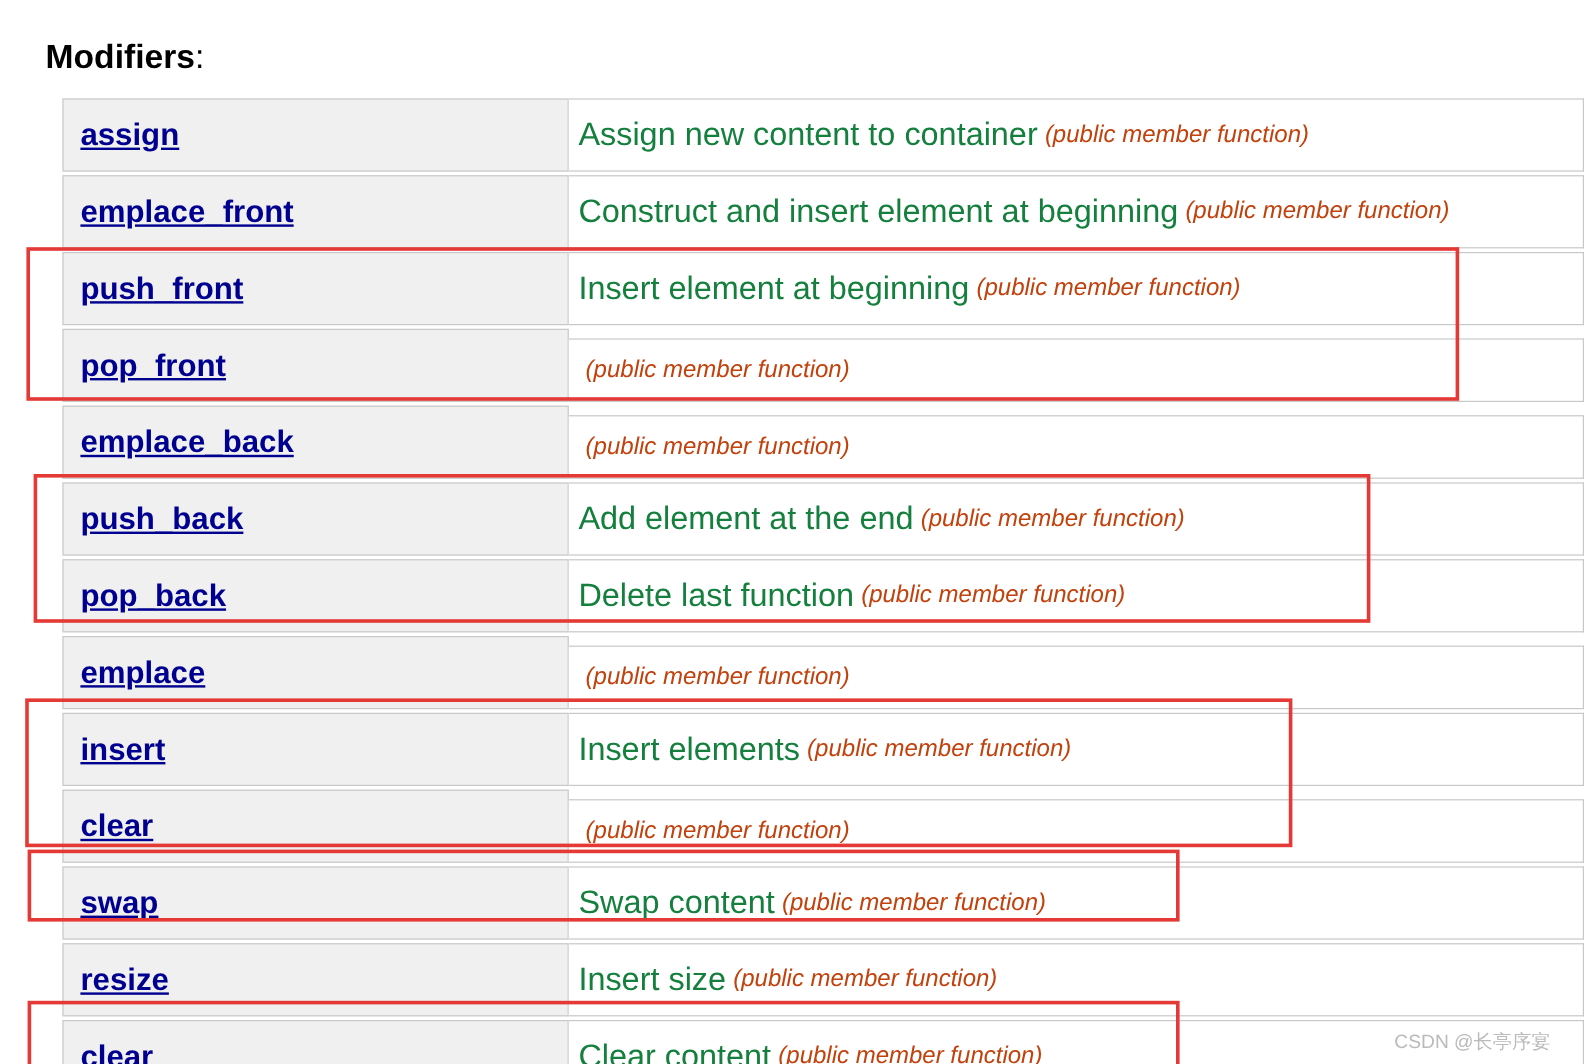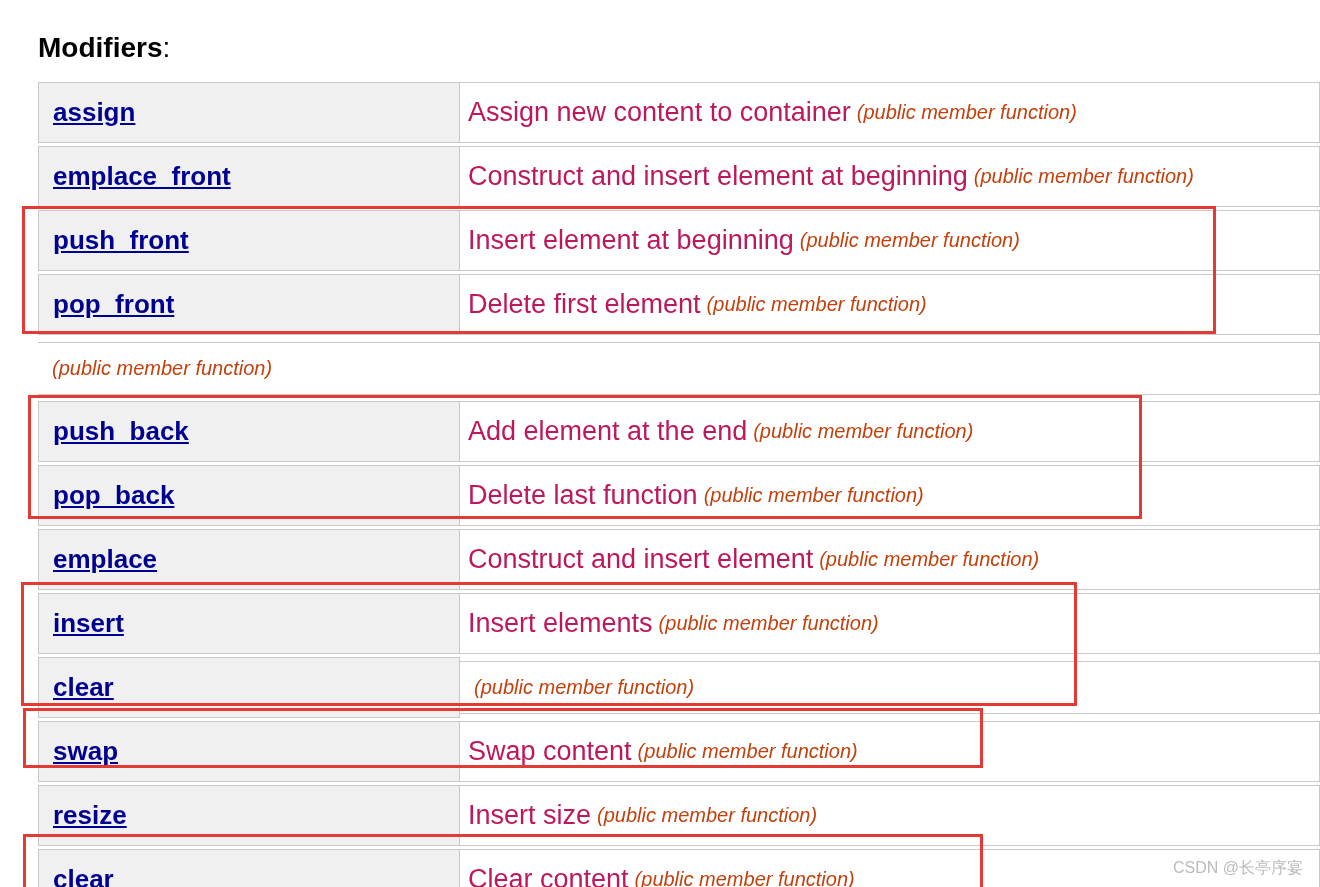--- a/index.html
+++ b/index.html
@@ -16,23 +16,24 @@
     font-weight: bold;
     font-size: 28px;
     margin: 12px 0 18px 0;
   }
   .section-title .colon { font-weight: normal; }
   .rows {
     position: relative;
   }
   .row {
     display: flex;
-    align-items: center;
+    align-items: flex-end;
     min-height: 60px;
     margin-bottom: 3px;
+    margin-left: 14px;
   }
   .cell-name {
     width: 422px;
     flex: 0 0 422px;
     background: #f0f0f0;
     border: 1px solid #c8c8c8;
     border-right: 1px solid #c8c8c8;
     padding: 14px 0 14px 14px;
     box-sizing: border-box;
     display: flex;
@@ -50,39 +51,39 @@
     border: 1px solid #c8c8c8;
     border-left: none;
     padding: 14px 0 14px 8px;
     box-sizing: border-box;
     display: flex;
     align-items: center;
     white-space: nowrap;
     overflow: hidden;
   }
   .cell-desc .desc-text {
-    color: #be185d;
+    color: #15803d;
     font-size: 27px;
   }
   .cell-desc .member {
     color: #c2410c;
     font-size: 20px;
     margin-left: 6px;
     font-style: italic;
   }
   
   .hl {
     position: absolute;
     border: 3px solid #e53935;
     pointer-events: none;
     box-sizing: border-box;
   }
   .watermark {
     position: fixed;
-    right: 17px;
+    right: 28px;
     bottom: 8px;
     font-size: 16px;
     color: #bbb;
     font-family: Arial, sans-serif;
   }
 </style>
 </head>
 <body>
 
 <div class="section-title">
@@ -119,26 +120,28 @@
       <span class="desc-text">Insert element at beginning</span>
       <span class="member">(public member function)</span>
     </div>
   </div>
 
   <div class="row">
     <div class="cell-name">
       <a href="#">pop_front</a>
     </div>
     <div class="cell-desc">
-      <span class="desc-text">Delete first element</span>
-      <span class="member">(public member function)</span>
-    </div>
-  </div>
-
-  <div class="row">
+      <span class="member">(public member function)</span>
+    </div>
+  </div>
+
+  <div class="row">
+    <div class="cell-name">
+      <a href="#">emplace_back</a>
+    </div>
     <div class="cell-desc">
       <span class="member">(public member function)</span>
     </div>
   </div>
 
   <div class="row">
     <div class="cell-name">
       <a href="#">push_back</a>
     </div>
     <div class="cell-desc">
@@ -155,21 +158,20 @@
       <span class="desc-text">Delete last function</span>
       <span class="member">(public member function)</span>
     </div>
   </div>
 
   <div class="row">
     <div class="cell-name">
       <a href="#">emplace</a>
     </div>
     <div class="cell-desc">
-      <span class="desc-text">Construct and insert element</span>
       <span class="member">(public member function)</span>
     </div>
   </div>
 
   <div class="row">
     <div class="cell-name">
       <a href="#">insert</a>
     </div>
     <div class="cell-desc">
       <span class="desc-text">Insert elements</span>

